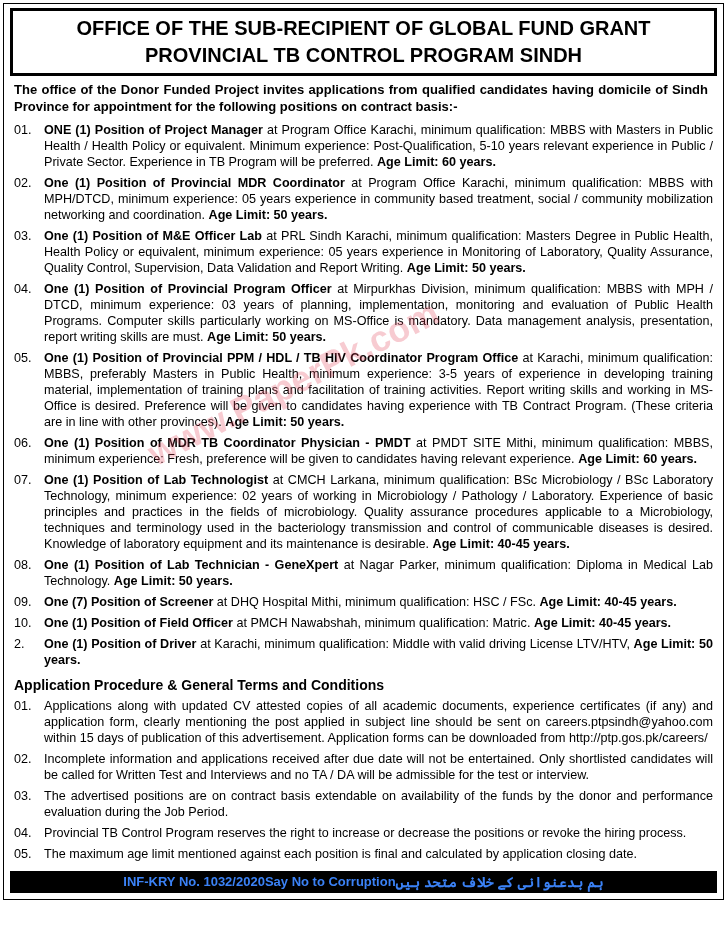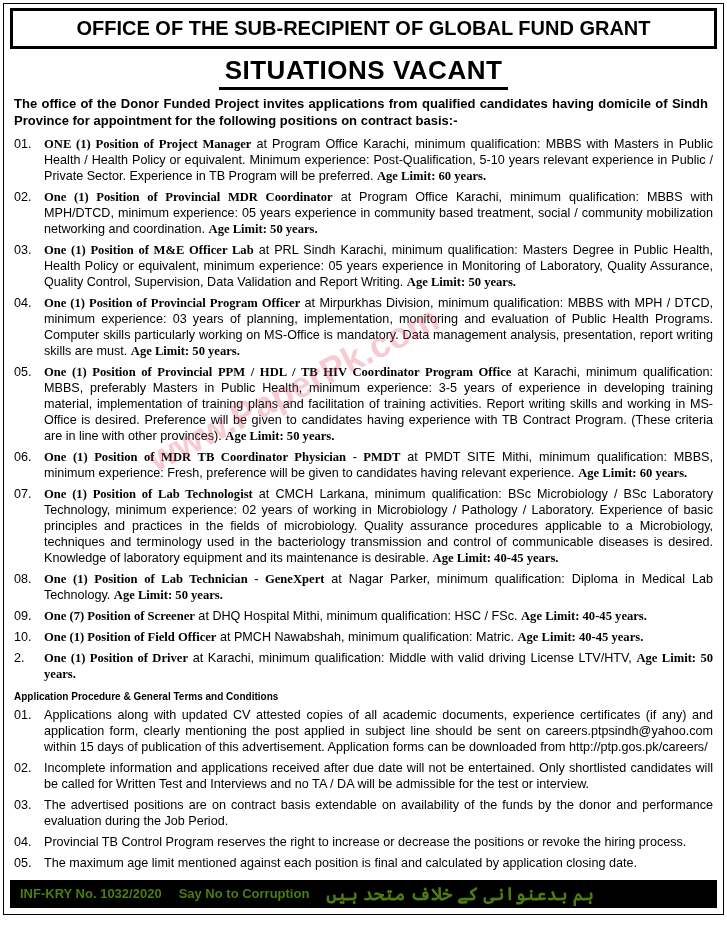--- a/index.html
+++ b/index.html
@@ -47,40 +47,39 @@
     flex: 0 0 30px;
     font-size: 12.6px;
     line-height: 1.27;
   }
   .txt {
     flex: 1;
     font-size: 12.6px;
     line-height: 1.27;
     text-align: justify;
   }
-  .txt b { font-weight: bold; font-family: Liberation Serif, serif; }
+  .txt b { font-weight: bold; }
   .terms-heading {
     font-weight: bold;
-    font-size: 10px;
+    font-size: 14px;
     margin: 8px 4px 6px 4px;
   }
   .footer-bar {
     background: #000;
-    color: #4d7c0f;
+    color: #3b82f6;
     display: flex;
-    justify-content: flex-start;
+    justify-content: center;
     align-items: center;
     font-weight: bold;
     font-size: 13px;
     padding: 3px 10px;
     margin-top: 8px;
-    gap: 17px;
   }
   .footer-bar .urdu {
-    font-size: 18px;
+    font-size: 14px;
     direction: rtl;
   }
   .watermark {
     position: absolute;
     top: 40%;
     left: 18%;
     transform: rotate(-27deg);
     color: rgba(225, 70, 90, 0.28);
     font-size: 36px;
     font-weight: bold;
@@ -89,25 +88,23 @@
   }
 </style>
 </head>
 <body>
 
 <div class="page">
   <div class="ad">
 
     <div class="header-box">
       <div>OFFICE OF THE SUB-RECIPIENT OF GLOBAL FUND GRANT</div>
-    </div>
-
-    <div class="title-wrap">
-      <span class="title">SITUATIONS VACANT</span>
-    </div>
+      <div>PROVINCIAL TB CONTROL PROGRAM SINDH</div>
+    </div>
+
 
     <p class="intro">The office of the Donor Funded Project invites applications from qualified candidates having domicile of Sindh Province for appointment for the following positions on contract basis:-</p>
 
     <div class="list">
 
       <div class="row">
         <span class="num">01.</span>
         <span class="txt"><b>ONE (1) Position of Project Manager</b><span> at Program Office Karachi, minimum qualification: MBBS with Masters in Public Health / Health Policy or equivalent. Minimum experience: Post-Qualification, 5-10 years relevant experience in Public / Private Sector. Experience in TB Program will be preferred. </span><b>Age Limit: 60 years.</b></span>
       </div>
 

